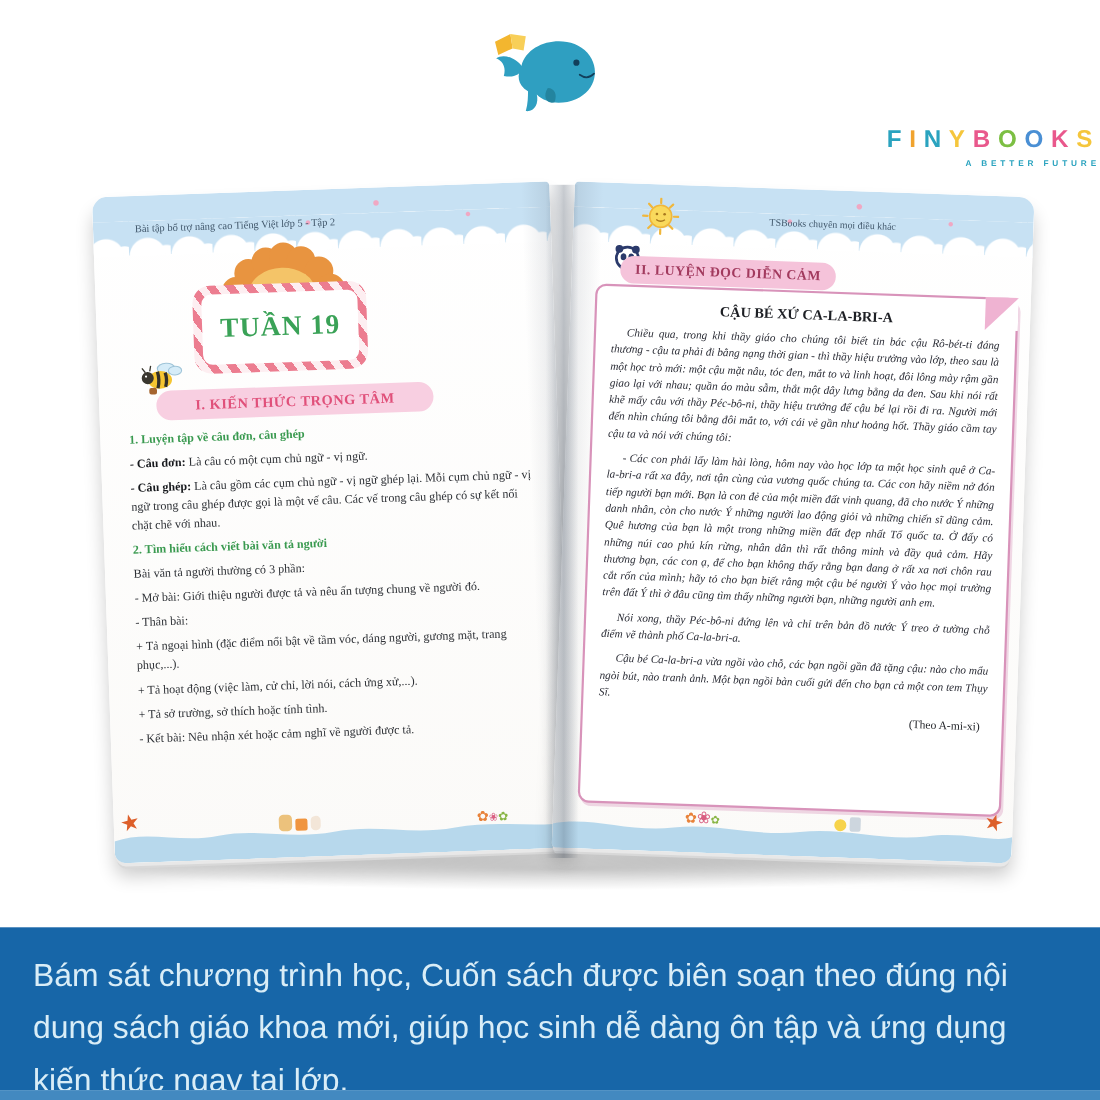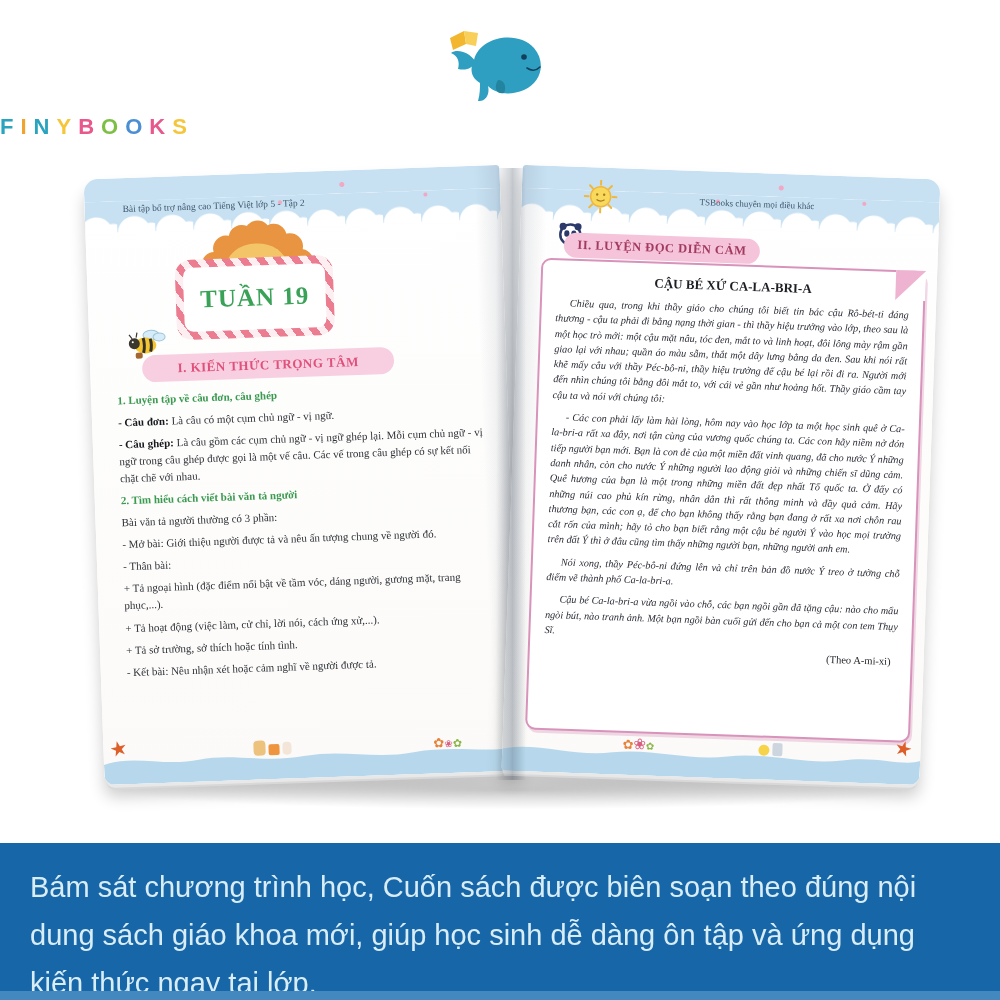--- a/index.html
+++ b/index.html
@@ -1,20 +1,20 @@
 <!DOCTYPE html>
 <html><head>
 <meta charset="utf-8">
 <style>
   html,body{margin:0;padding:0;}
   body{width:1000px;height:1000px;background:#ffffff;position:relative;overflow:hidden;
        font-family:"Liberation Sans",sans-serif;}
 
   
-  .logo{position:absolute;top:22px;left:0;width:1000px;text-align:left;}
+  .logo{position:absolute;top:22px;left:0;width:1000px;text-align:right;}
   .logo svg{display:block;margin:0 auto;}
   .brand{font-family:"Liberation Sans",sans-serif;font-weight:bold;font-size:22px;
          letter-spacing:7px;margin-top:2px;}
   .tagline{font-size:7.5px;letter-spacing:3.5px;color:#2aa3bf;font-weight:bold;margin-top:4px;}
 
   
   .book-shadow{position:absolute;top:770px;left:100px;width:830px;height:40px;
     background:radial-gradient(ellipse at center,rgba(0,0,0,0.20) 0%,rgba(0,0,0,0) 68%);}
   .page{position:absolute;background:linear-gradient(#ffffff,#fbfaf8);overflow:hidden;
         box-shadow:0 4px 0 -1px #e8e8e8,0 7px 0 -2px #d8d8d8,0 12px 16px rgba(0,0,0,.20);}
@@ -105,20 +105,21 @@
   <svg width="120" height="90" viewBox="0 0 120 90">
     <path d="M10,16 L24,9 L26,22 L13,28 Z" fill="#f3b62f"></path>
     <path d="M24,9 L38,11 L36,24 L26,22 Z" fill="#f8cf58"></path>
     <path d="M36,40 C28,29 17,27 11,31 C18,34 20,40 18,47 C27,49 32,46 36,40 Z" fill="#2f9fc1"></path>
     <path d="M34,38 C40,14 78,8 94,26 C106,40 102,60 84,68 C70,74 56,72 48,64 C50,72 46,80 38,79 C40,72 40,66 40,61 C30,55 30,46 34,38 Z" fill="#2f9fc1"></path>
     <path d="M58,58 C53,66 57,73 64,71 C67,64 64,58 58,58 Z" fill="#23849f"></path>
     <circle cx="84" cy="35" r="2.8" fill="#123f5b"></circle>
     <path d="M87,46 q7,5 13,-1" stroke="#123f5b" stroke-width="1.6" fill="none" stroke-linecap="round"></path>
   </svg>
   <div class="brand"><span style="color: rgb(42, 163, 191);">F</span><span style="color: rgb(240, 163, 46);">I</span><span style="color: rgb(42, 163, 191);">N</span><span style="color: rgb(245, 198, 60);">Y</span><span style="color: rgb(233, 88, 140);">B</span><span style="color: rgb(124, 191, 67);">O</span><span style="color: rgb(74, 143, 212);">O</span><span style="color: rgb(233, 88, 140);">K</span><span style="color: rgb(245, 198, 60);">S</span></div>
+  <div class="tagline">A BETTER FUTURE</div>
 </div>
 
 <div class="book-shadow"></div>
 
 <div class="page page-left">
   <div class="cloud-band"></div>
   <div class="page-header" style="left:38px;top:26px;">Bài tập bổ trợ nâng cao Tiếng Việt lớp 5 - Tập 2</div>
 
   <svg class="lion" style="left:100px;top:44px;" width="136" height="64" viewBox="0 0 136 64">
     <g fill="#e89440">

